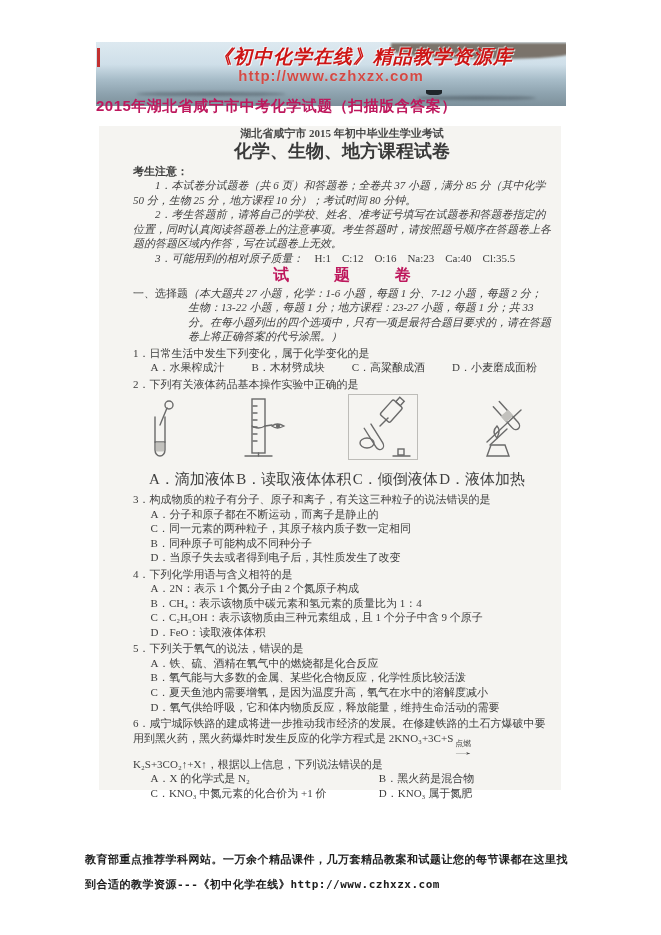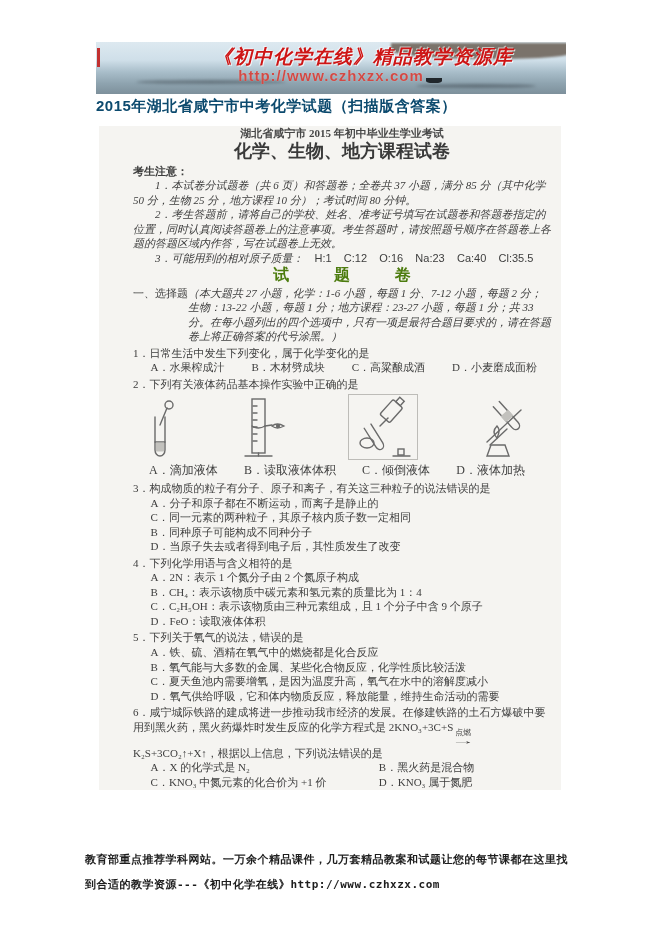--- a/index.html
+++ b/index.html
@@ -2,21 +2,21 @@
 <html><head>
 <meta charset="utf-8">
 <style>
   html,body{margin:0;padding:0;background:#ffffff;}
   body{
     width:661px;height:935px;position:relative;overflow:hidden;
     font-family:"Liberation Sans",sans-serif;
   }
   
   .banner{
-    position:absolute;left:96px;top:42px;width:470px;height:52px;
+    position:absolute;left:96px;top:42px;width:470px;height:64px;
     background:linear-gradient(180deg,#dde9f0 0%,#cfdfe9 35%,#a8bdc9 58%,#8ea3af 80%,#7d909b 100%);
     overflow:hidden;cursor:pointer;
   }
   .banner .mountain{position:absolute;right:-10px;top:1px;width:185px;height:16px;
     background:#6b6055;border-radius:0 0 45% 55%;opacity:.85;filter:blur(1px);}
   .banner .streak1{position:absolute;left:40px;bottom:10px;width:150px;height:4px;
     background:#47525a;opacity:.55;filter:blur(1.5px);border-radius:50%;}
   .banner .streak2{position:absolute;right:30px;bottom:6px;width:120px;height:4px;
     background:#3d474f;opacity:.5;filter:blur(1.5px);border-radius:50%;}
   .banner .boat{position:absolute;left:330px;bottom:11px;width:16px;height:5px;
@@ -30,54 +30,54 @@
     white-space:nowrap;
   }
   .banner-url{
     position:absolute;top:25px;left:0;right:0;text-align:center;
     font-weight:bold;font-size:15px;color:#d24a45;letter-spacing:1px;
     text-shadow:0 0 1px rgba(255,255,255,.5);
   }
   
   .page-title{
     position:absolute;left:96px;top:97px;width:500px;
-    font-size:15px;font-weight:bold;color:#0c4a6e;letter-spacing:.5px;
+    font-size:15px;font-weight:bold;color:#be185d;letter-spacing:.5px;
   }
   
   .scan{
     position:absolute;left:99px;top:126px;width:462px;height:664px;
     background:#f5f4f1;box-sizing:border-box;padding:0 10px 0 34px;
     font-family:"Liberation Serif","DejaVu Serif",serif;
     color:#3d3d3d;font-size:11px;line-height:1.3;
   }
   .scan p{margin:0;}
   .exam-h1{margin-top:24px;text-align:center;font-size:11px;font-weight:bold;color:#474747;}
   .exam-h2{margin-top:5px;text-align:center;font-size:18px;font-weight:bold;color:#3a3a3a;}
   .notice-label{margin-top:7px;font-weight:bold;font-size:11px;}
   .notice{font-style:italic;text-indent:2em;line-height:1.32;}
   .atomic{white-space:pre-wrap;}
-  .atomic .masses{font-style:normal;font-family:Liberation Sans, sans-serif;}
+  .atomic .masses{font-style:normal;font-family:Liberation Serif, serif;}
   .paper-heading{margin-top:8px;text-align:center;font-size:16px;font-weight:bold;
-    letter-spacing:.9em;text-indent:.9em;color:#4d7c0f;}
+    letter-spacing:.9em;text-indent:.9em;color:#be185d;}
   .section{margin-top:6px;padding-left:5em;text-indent:-5em;line-height:1.32;}
   .section .sec-label{font-weight:normal;font-style:normal;}
   .section .sec-desc{font-style:italic;}
   .q{margin-top:2px;}
   .q-stem{line-height:1.32;}
   .opt-row{display:flex;justify-content:space-between;padding:0 14px 0 1.6em;line-height:1.32;}
   .opt-line{padding-left:1.6em;line-height:1.32;}
   .opt-grid-row{display:flex;padding-left:1.6em;line-height:1.32;}
   .opt-grid-row .col1{flex:0 0 57%;}
   
   .fig-row{display:flex;justify-content:space-between;align-items:flex-end;
     padding:3px 18px 0 10px;}
   .fig{display:flex;flex-direction:column;align-items:center;}
   .fig svg{stroke:#6a6a6a;fill:none;stroke-width:1.4;stroke-linecap:round;}
   .fig.boxed{border:1px solid #bdbcb8;padding:1px 6px;}
-  .fig-caption{margin-top:2px;font-size:12px;}
+  .fig-caption{margin-top:9px;font-size:15px;}
   .fig-caps{display:flex;justify-content:space-between;padding:1px 26px 0 16px;line-height:1.32;}
   
   .eqc{display:inline-flex;flex-direction:column;align-items:center;vertical-align:-4px;
     line-height:1;margin:0 2px;}
   .eqc .eqc-t{font-size:8px;}
   .eqc .eqc-a{font-size:10px;transform:scaleX(2.4);margin-top:-1px;}
   
   .footer{
     position:absolute;left:85px;top:847px;width:492px;
     font-family:"DejaVu Sans Mono",monospace;

